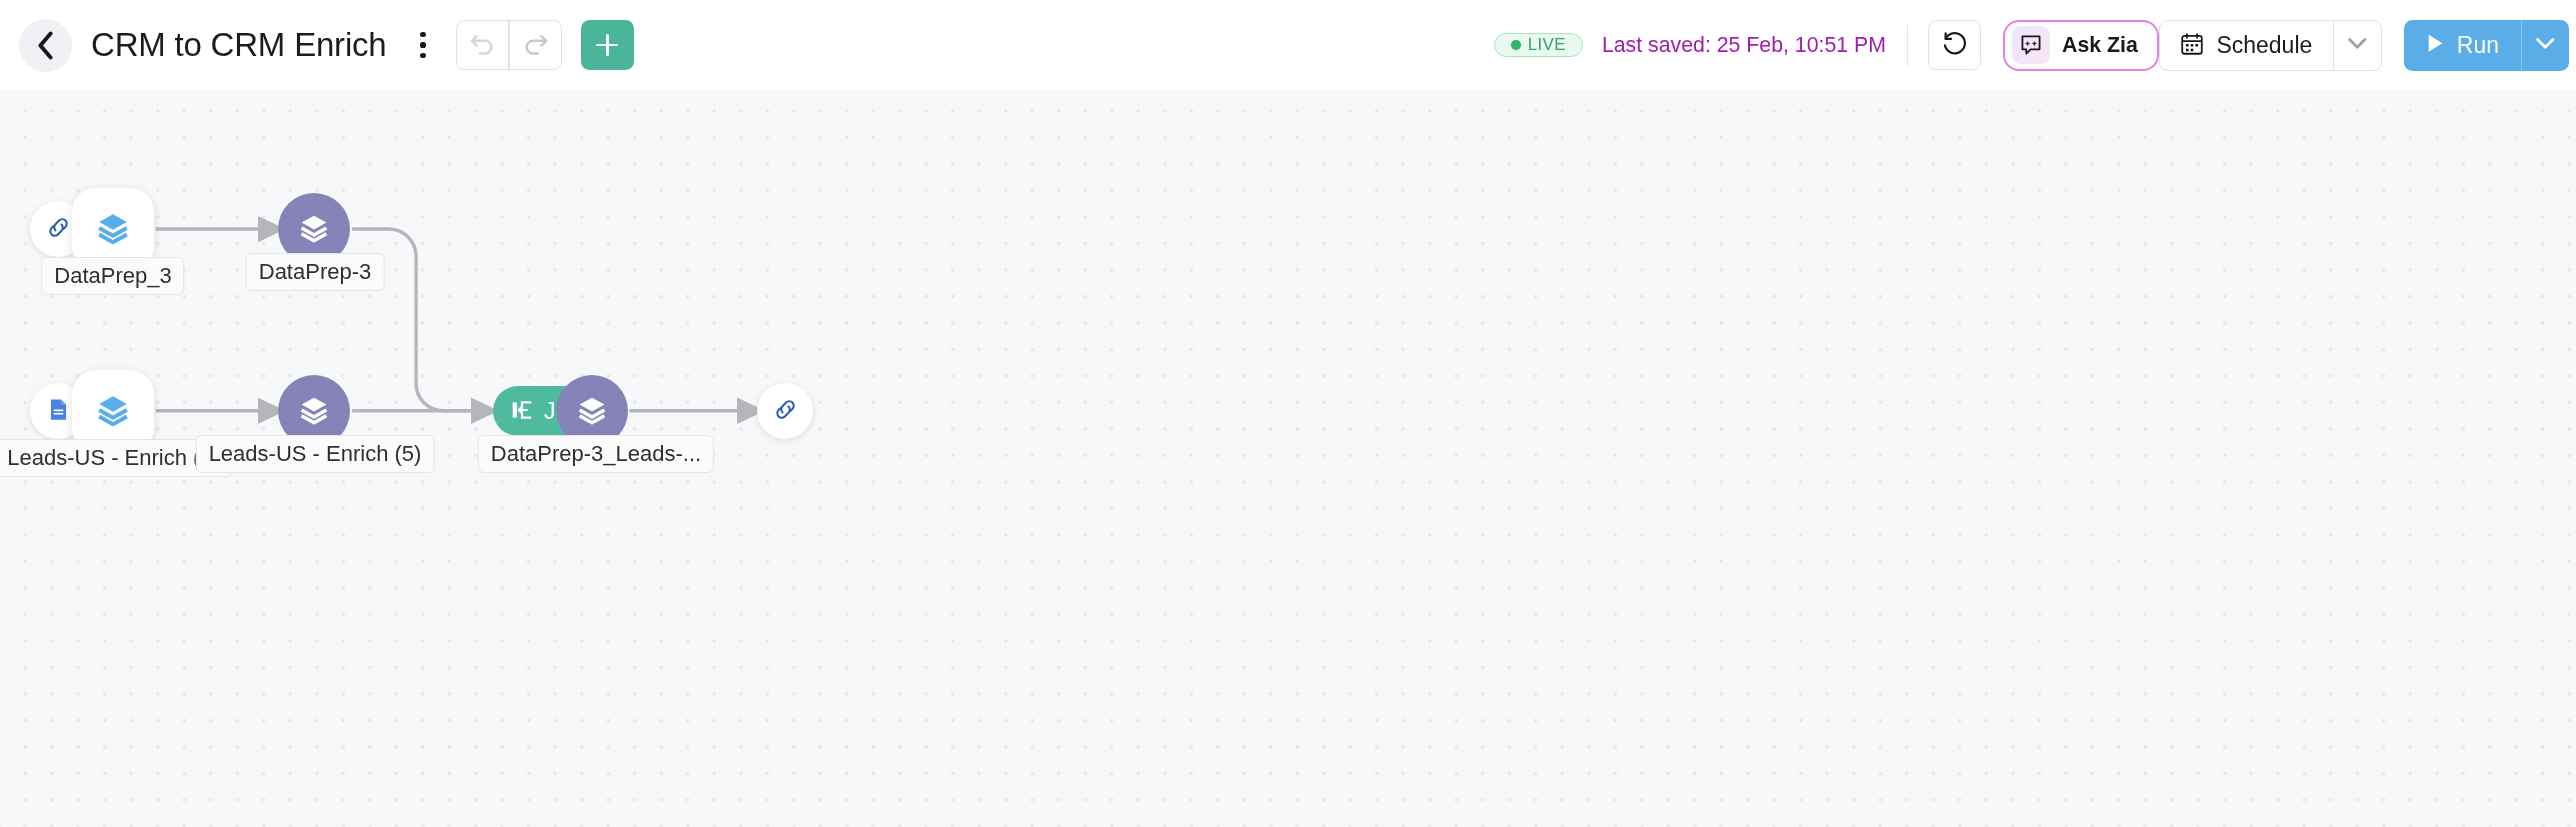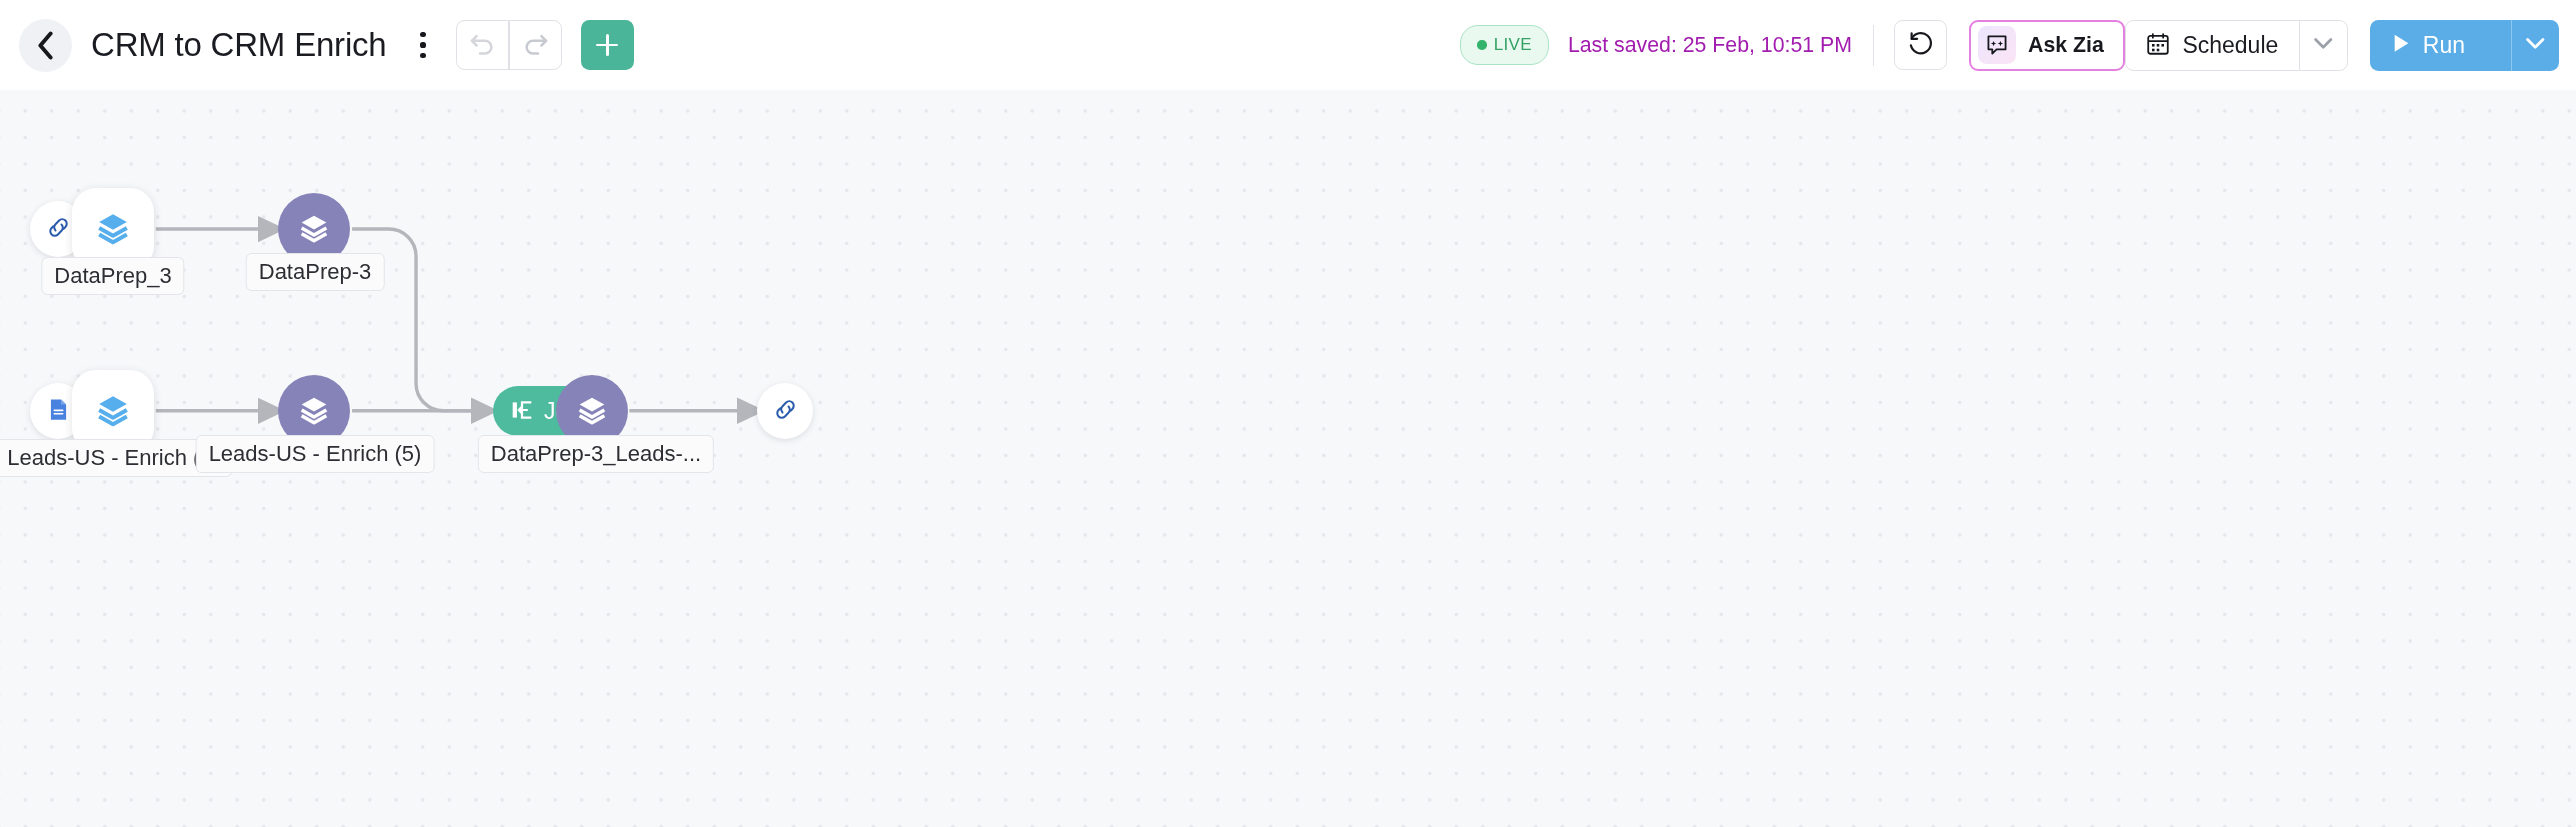--- a/index.html
+++ b/index.html
@@ -65,21 +65,21 @@
   .plus-btn::after {
     content: ""; position: absolute;
     width: 2.6px; height: 22px; background: #fff; border-radius: 1.7px;
   }
   .plus-btn { position: relative; }
 
   .header-spacer { flex: 1 1 auto; }
 
   .live-badge {
     display: flex; align-items: center; gap: 7px;
-    height: 40px; padding: 0 16px;
+    height: 24px; padding: 0 16px;
     border: 1.3px solid #a9e3c4; border-radius: 18px;
     background: #e9f9f0; flex: none; justify-content: space-between;
   }
   .live-dot { width: 9.4px; height: 9.4px; border-radius: 50%; background: #34b36d; display: block; }
   .live-text { font-size: 17px; color: #35a164; font-weight: 500; letter-spacing: 0.3px; }
 
   .last-saved {
     margin-left: 19px; font-size: 21.3px; color: #a21caf;
     white-space: nowrap; flex: none;
   }
@@ -89,21 +89,21 @@
   .icon-btn-box {
     width: 53px; height: 50px;
     border: 1.3px solid #dfe1e6; border-radius: 8.5px; background: #fff;
     display: flex; align-items: center; justify-content: center;
     cursor: pointer; flex: none;
   }
 
   .zia-btn {
     margin-left: 22px; height: 51px;
     padding: 0 19px 0 6.8px;
-    border-radius: 9px; background: #fff;
+    border-radius: 16px; background: #fff;
     display: flex; align-items: center; gap: 12px;
     cursor: pointer; flex: none; position: relative;
     border: 2.1px solid #e57fe0;
   }
   .zia-icon-tile {
     width: 38px; height: 38px; border-radius: 8.5px;
     background: linear-gradient(135deg, #ece6ff 0%, #fbe4f4 100%);
     display: flex; align-items: center; justify-content: center;
   }
   .zia-label { font-size: 21.3px; font-weight: 700; color: #18191e; white-space: nowrap; }
@@ -117,23 +117,23 @@
     display: flex; align-items: center; gap: 12px;
     padding: 0 20.5px; cursor: pointer;
   }
   .schedule-label { font-size: 23px; color: #1b1c22; white-space: nowrap; }
   .chev-btn {
     width: 48px; display: flex; align-items: center; justify-content: center;
     cursor: pointer; border-left: 1.3px solid #dfe1e6;
   }
 
   .run-group {
-    margin-left: 22px; margin-right: 17px;
+    margin-left: 22px; margin-right: 7px;
     display: flex; height: 51px; border-radius: 8.5px;
-    background: #5bade8; overflow: hidden; flex: none; gap: 24px;
+    background: #5bade8; overflow: hidden; flex: none;
   }
   .run-main {
     display: flex; align-items: center; gap: 12px;
     padding: 0 22px; cursor: pointer;
   }
   .run-label { font-size: 23px; color: #ffffff; white-space: nowrap; }
   .run-chev {
     width: 48px; display: flex; align-items: center; justify-content: center;
     cursor: pointer; border-left: 1.3px solid #8cc8ef;
   }

